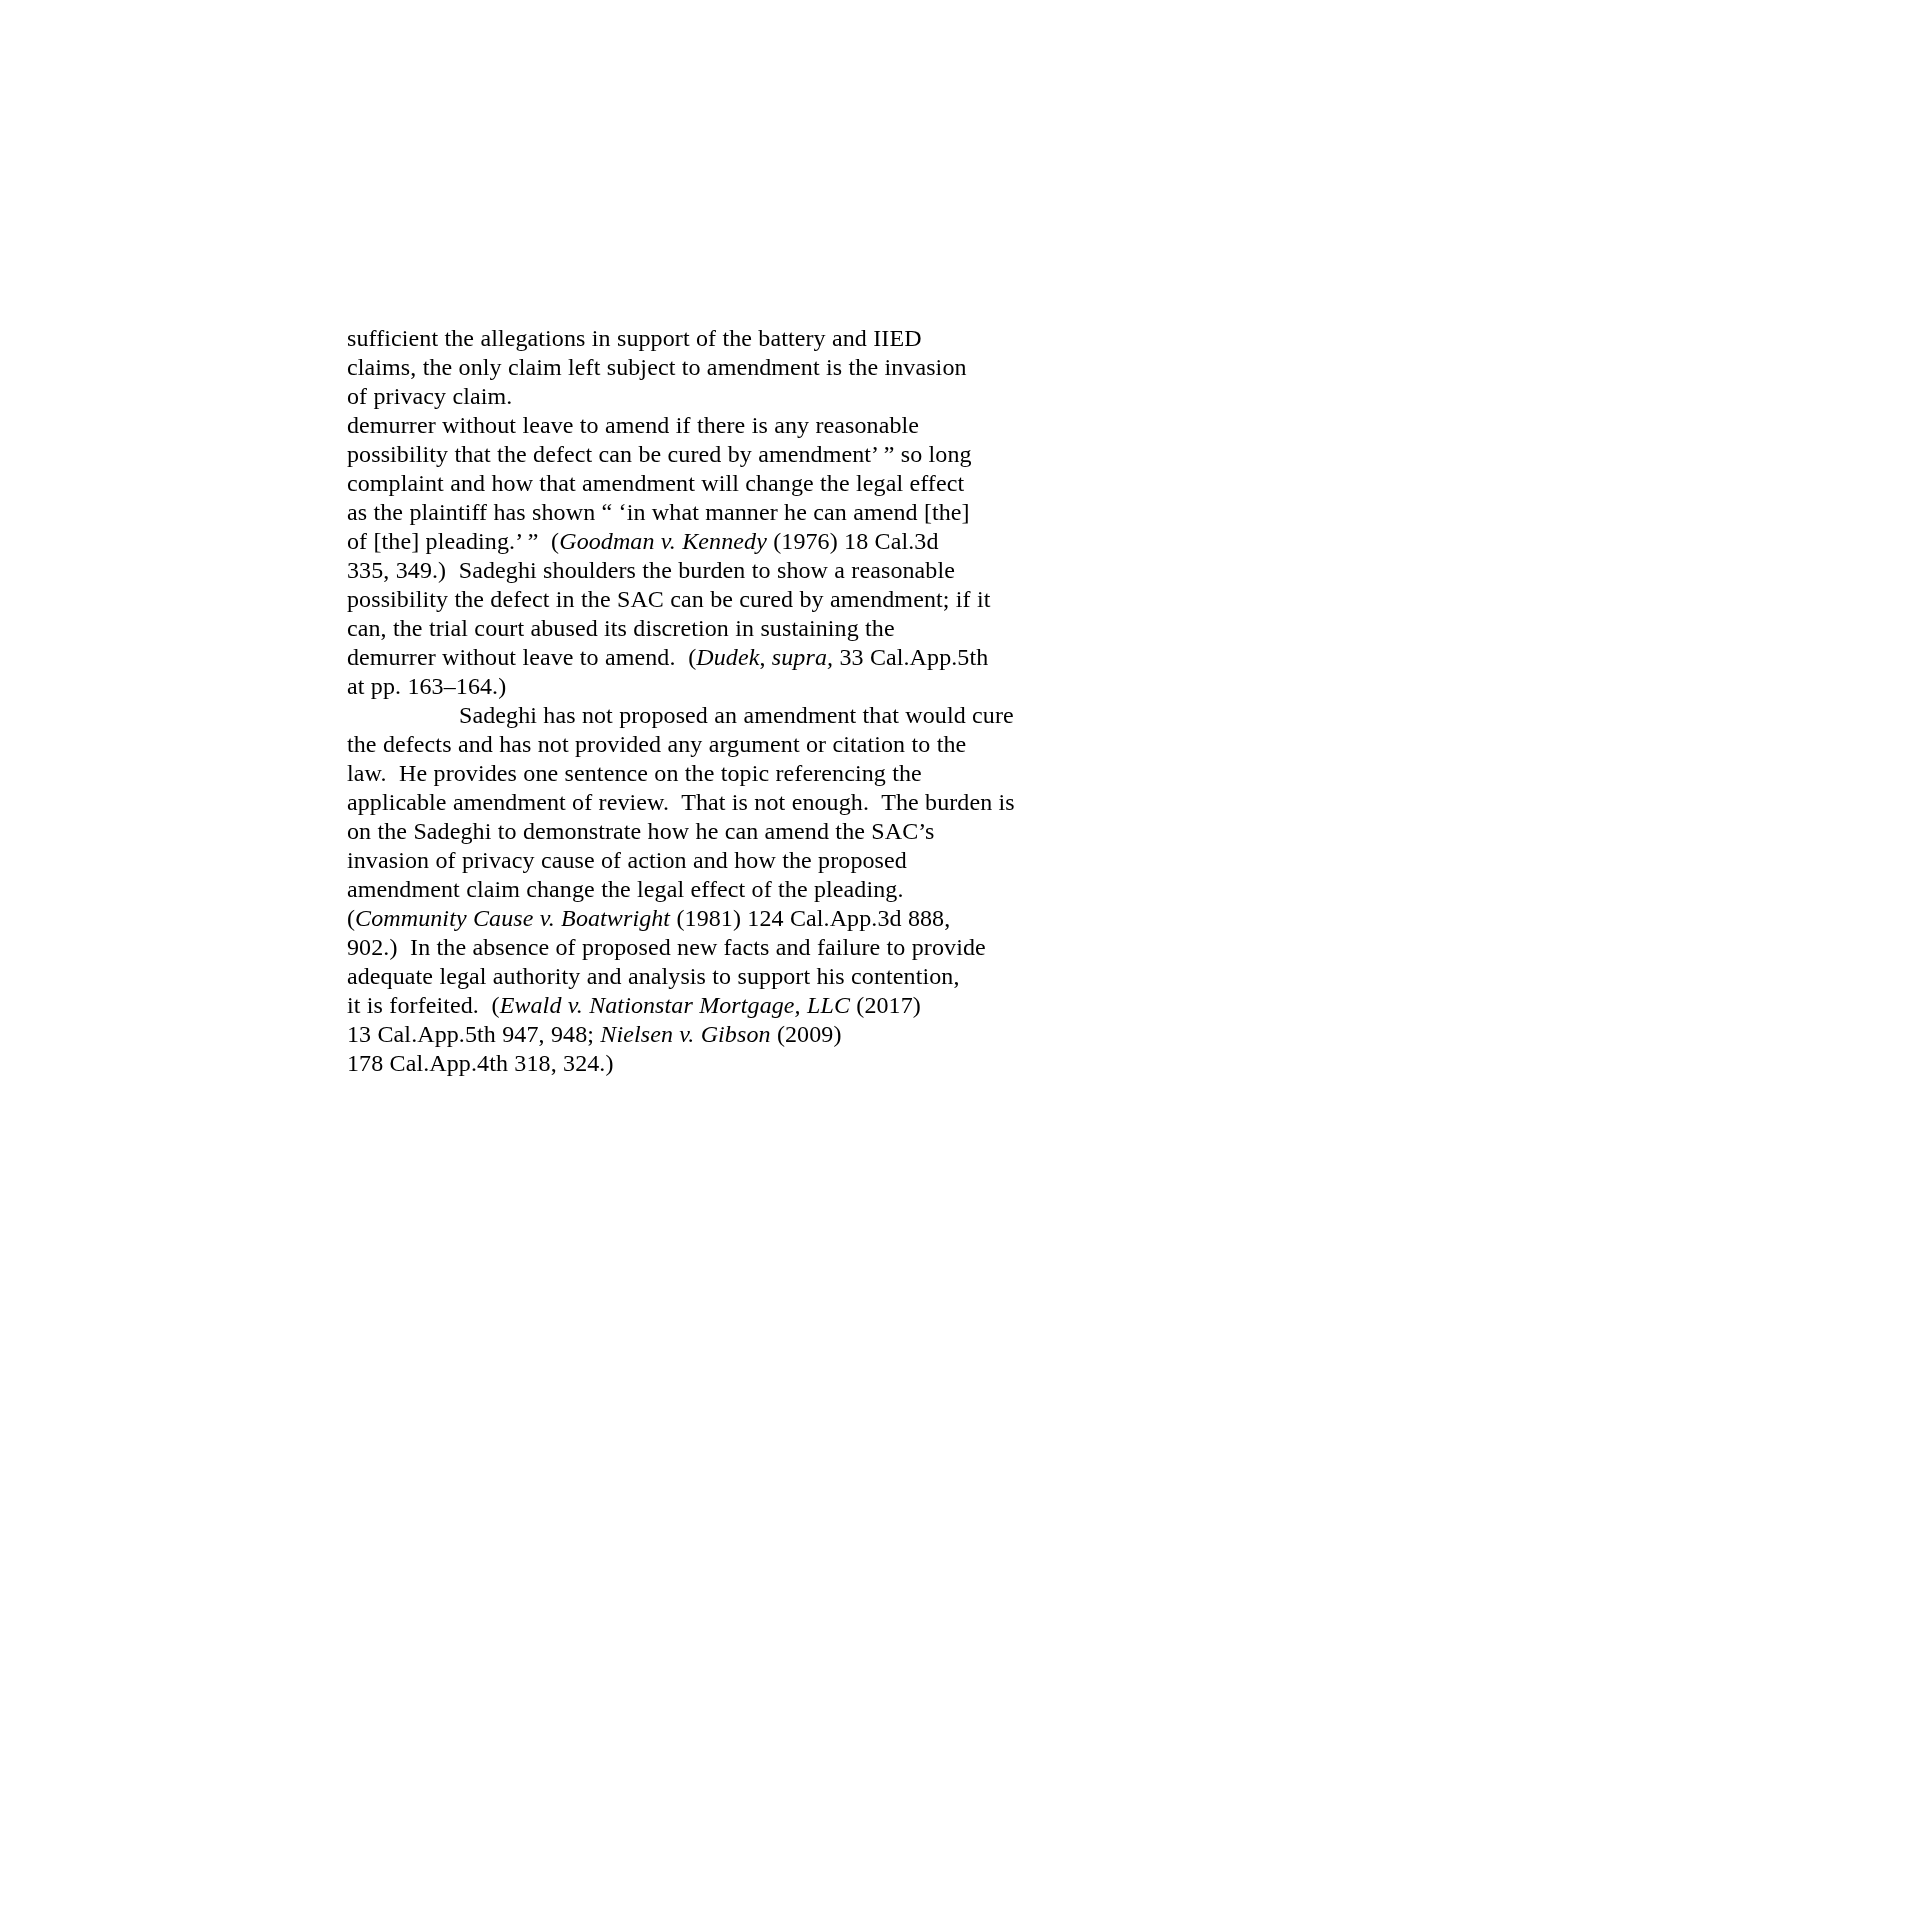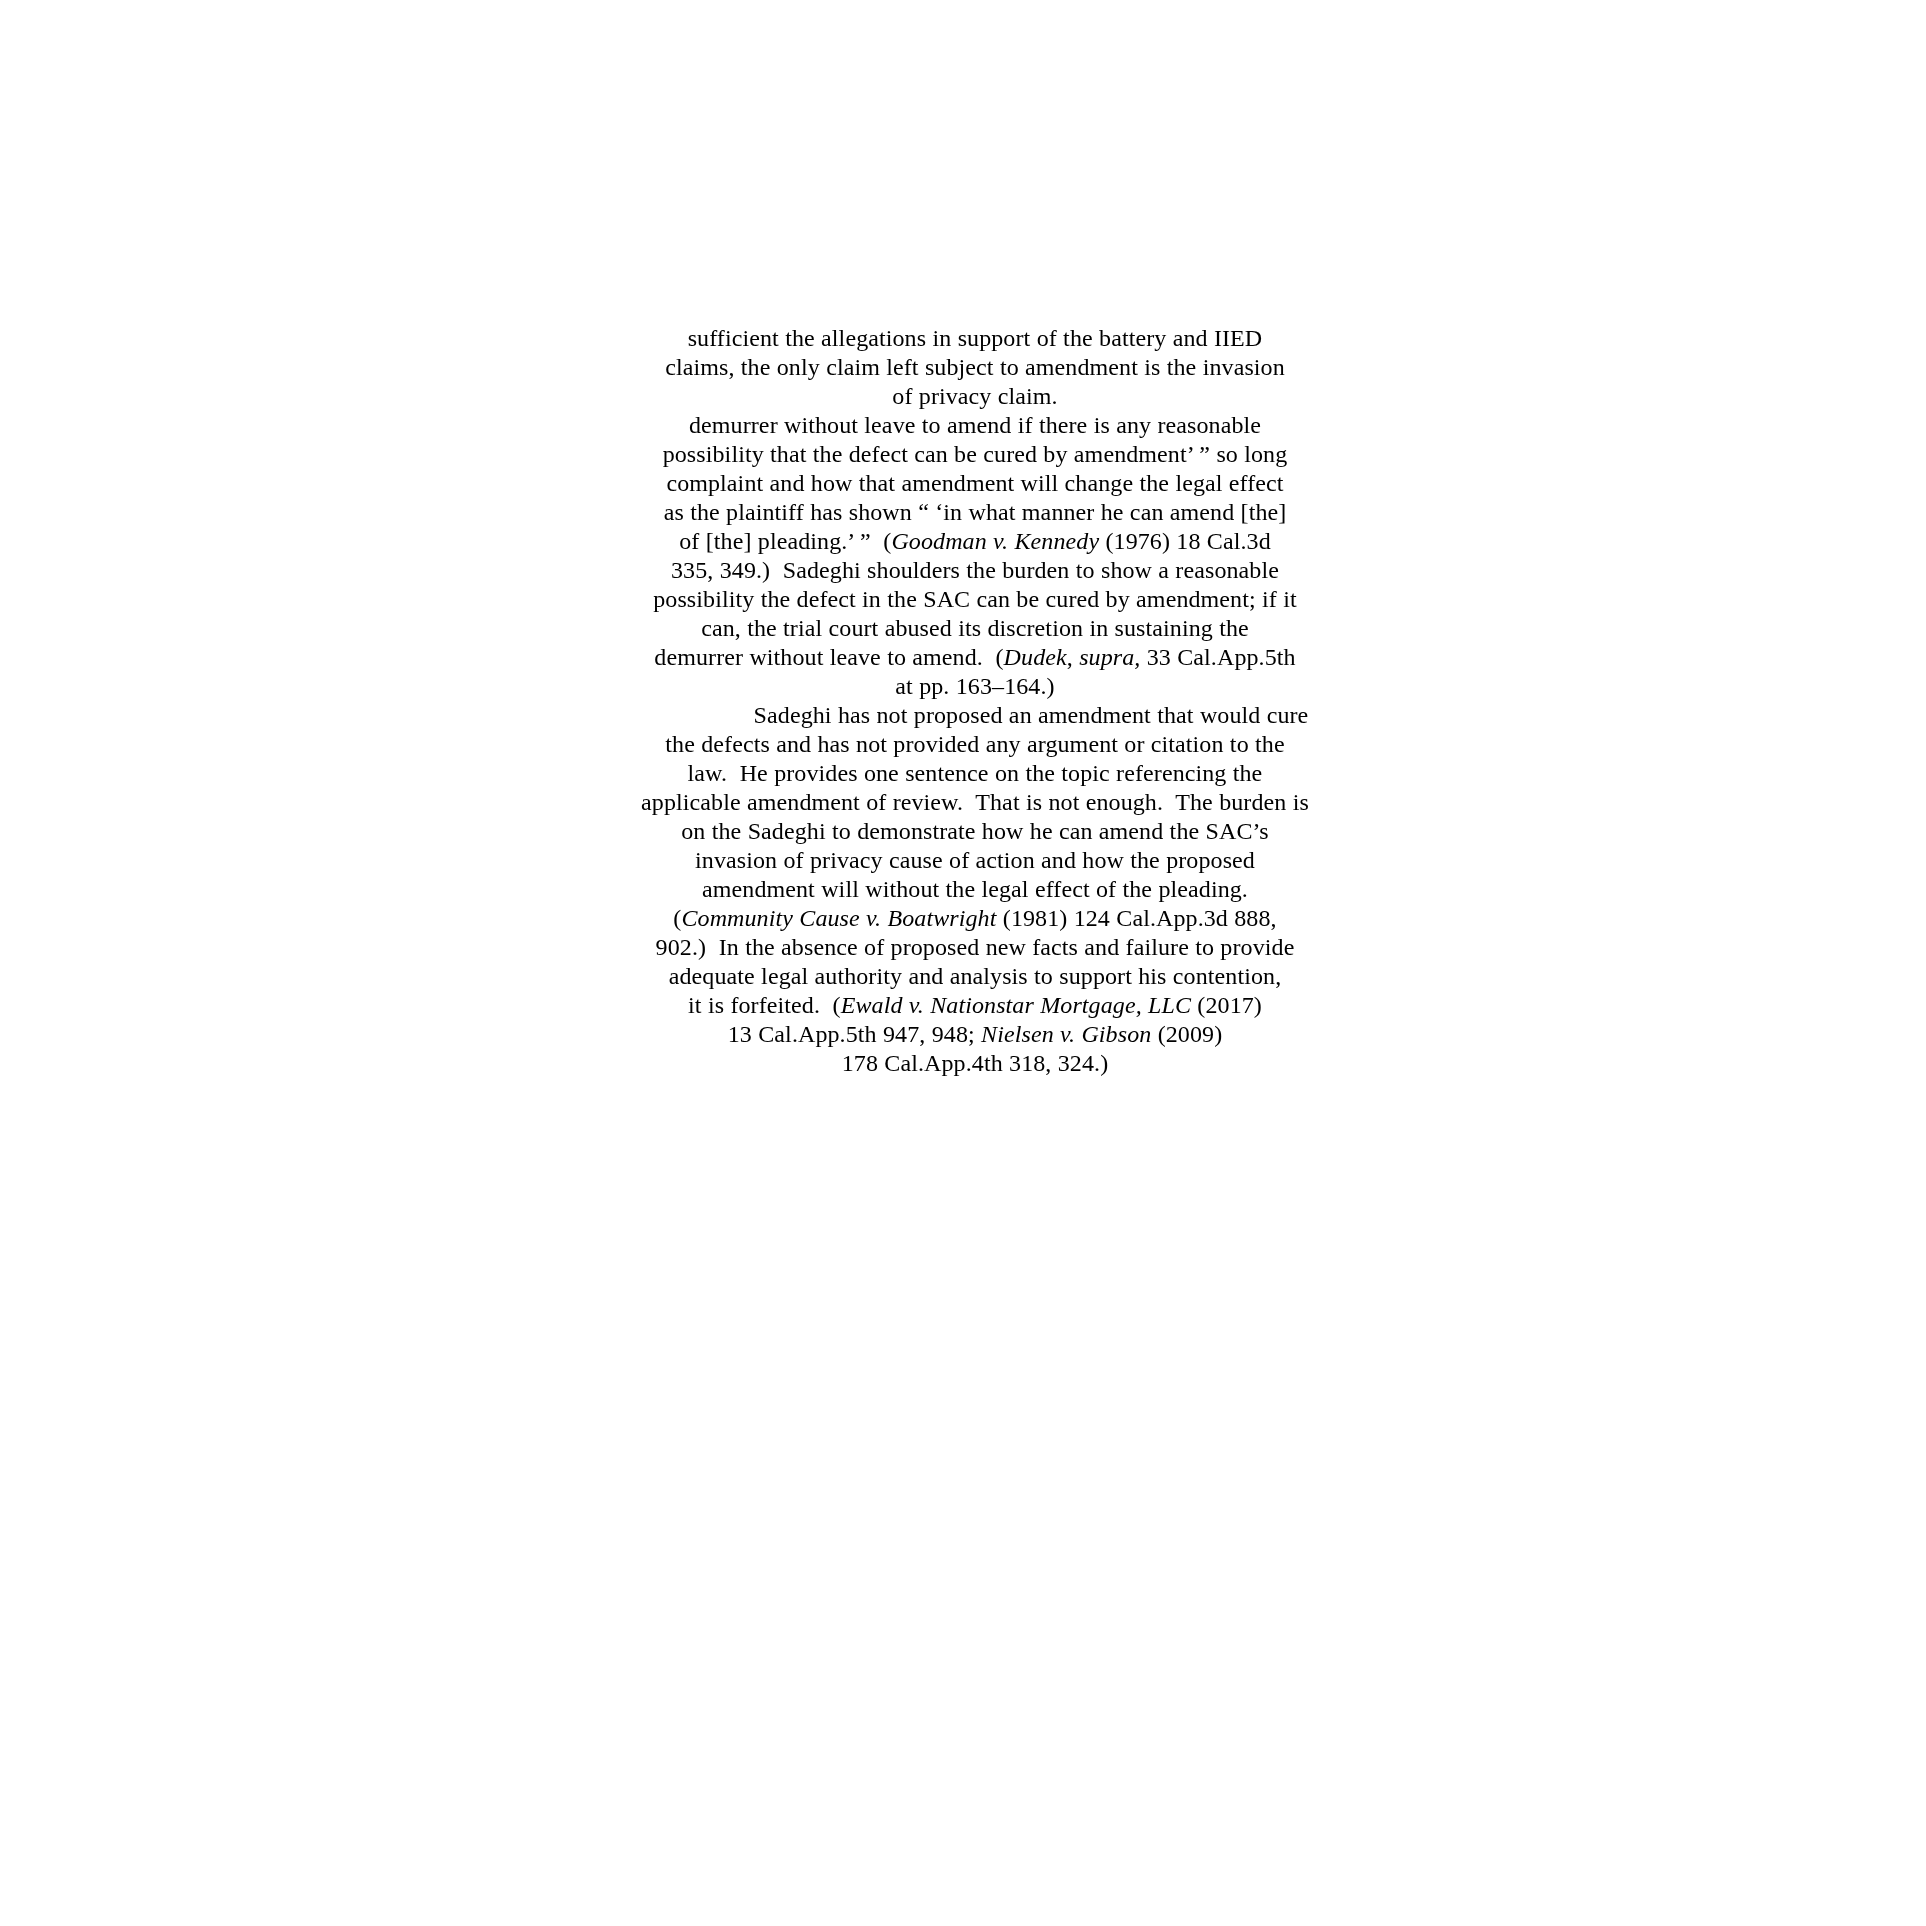--- a/index.html
+++ b/index.html
@@ -23,21 +23,21 @@
   .text-block {
     position: absolute;
     left: 347px;
     top: 324px;
     width: 1256px;
   }
   .para {
     margin: 0;
     font-size: 24px;
     line-height: 29px;
-    text-align: center;
+    text-align: left;
     letter-spacing: 0.1px;
     word-spacing: 0.2px;
   }
   .para .line {
     display: block;
     white-space: pre;
   }
   .para .line.indent-1 {
     text-indent: 109px;
   }
@@ -71,21 +71,21 @@
         <span class="line"><span>demurrer without leave to amend.  (</span><em>Dudek</em><span>, </span><em>supra,</em><span> 33 Cal.App.5th</span></span>
         <span class="line"><span>at pp. 163–164.)</span></span>
       </p>
       <p class="para">
         <span class="line indent-2"><span>Sadeghi has not proposed an amendment that would cure</span></span>
         <span class="line"><span>the defects and has not provided any argument or citation to the</span></span>
         <span class="line"><span>law.  He provides one sentence on the topic referencing the</span></span>
         <span class="line"><span>applicable amendment of review.  That is not enough.  The burden is</span></span>
         <span class="line"><span>on the Sadeghi to demonstrate how he can amend the SAC’s</span></span>
         <span class="line"><span>invasion of privacy cause of action and how the proposed</span></span>
-        <span class="line"><span>amendment will without the legal effect of the pleading.</span></span>
+        <span class="line"><span>amendment claim change the legal effect of the pleading.</span></span>
         <span class="line"><span>(</span><em>Community Cause v. Boatwright</em><span> (1981) 124 Cal.App.3d 888,</span></span>
         <span class="line"><span>902.)  In the absence of proposed new facts and failure to provide</span></span>
         <span class="line"><span>adequate legal authority and analysis to support his contention,</span></span>
         <span class="line"><span>it is forfeited.  (</span><em>Ewald v. Nationstar Mortgage, LLC</em><span> (2017)</span></span>
         <span class="line"><span>13 Cal.App.5th 947, 948; </span><em>Nielsen v. Gibson</em><span> (2009)</span></span>
         <span class="line"><span>178 Cal.App.4th 318, 324.)</span></span>
       </p>
     </div>
 
 </div>

